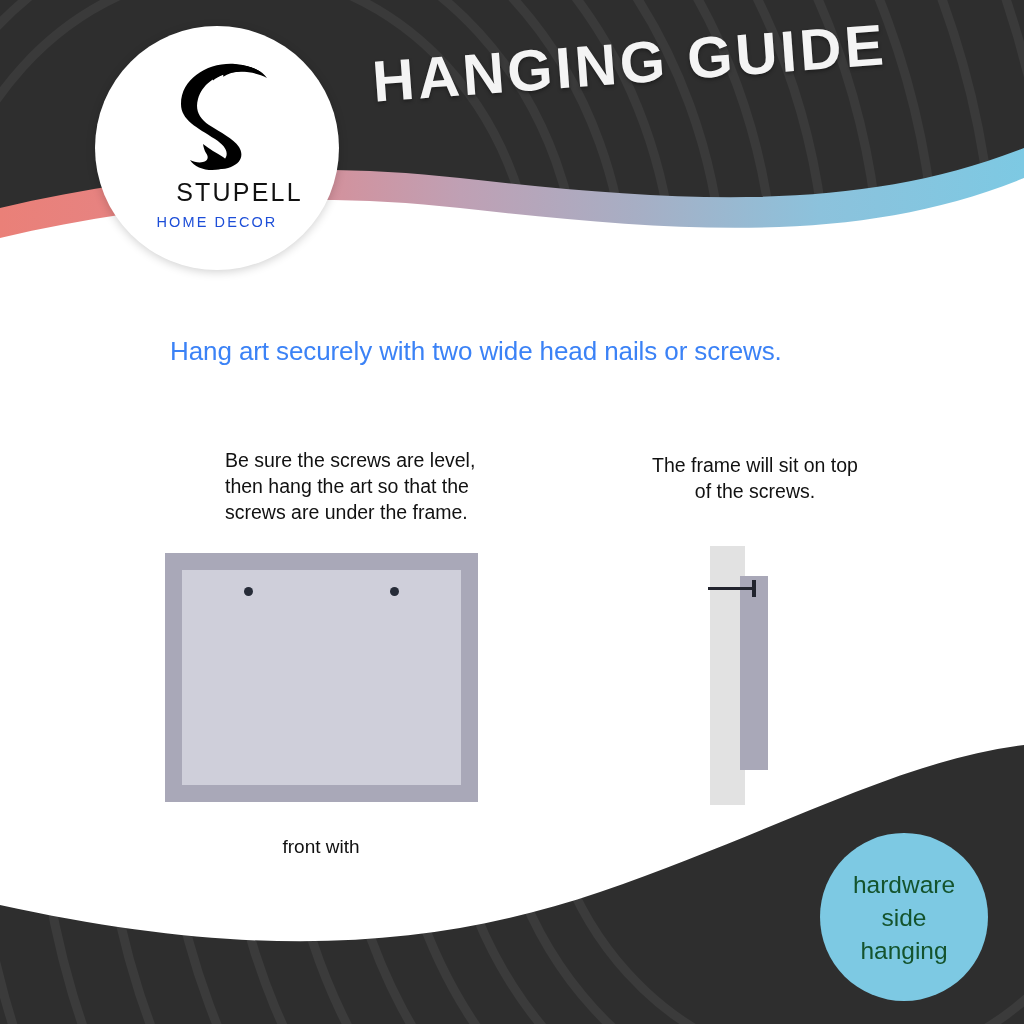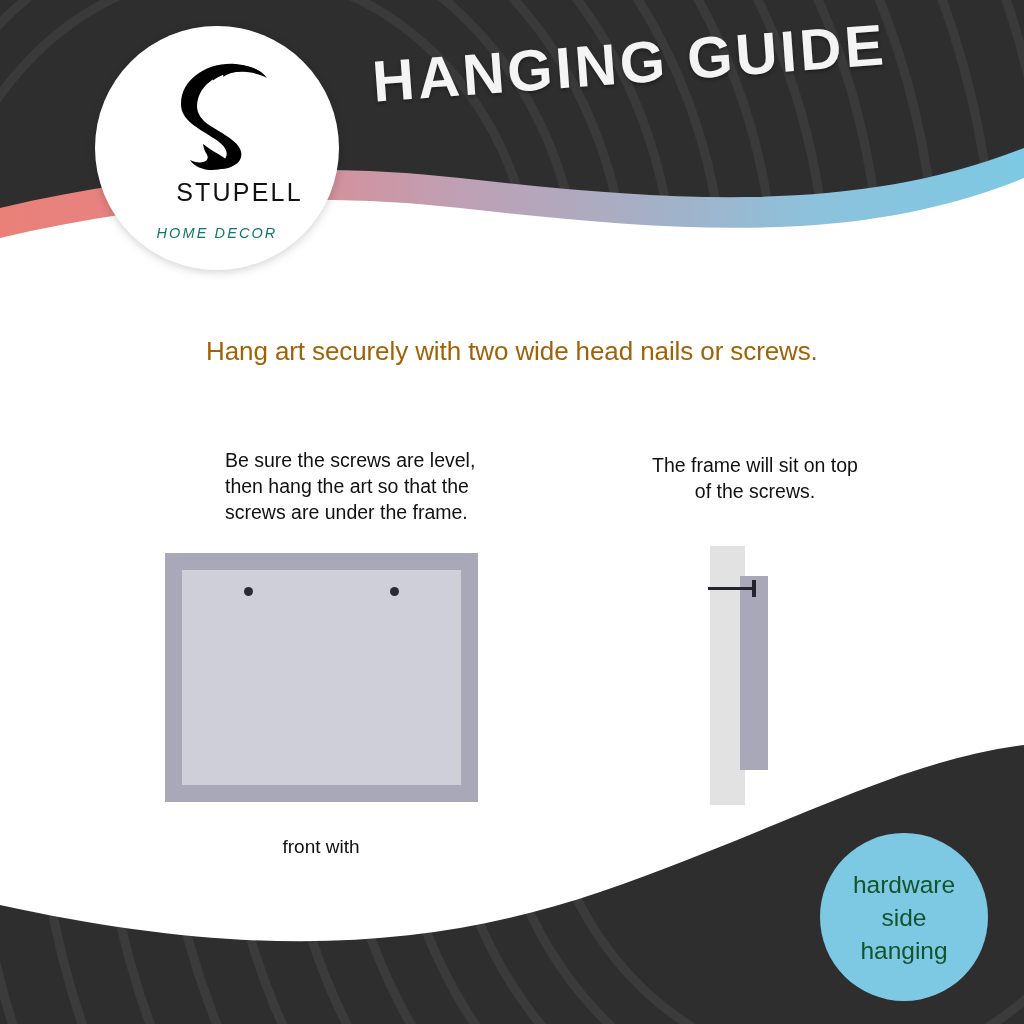--- a/index.html
+++ b/index.html
@@ -21,44 +21,44 @@
     box-shadow:0 2px 10px rgba(0,0,0,.18);
     z-index:40;
     display:flex;flex-direction:column;align-items:center;justify-content:flex-start;
   }
   #logo-mark{margin-top:26px;width:120px;height:120px;}
   #logo-name{
     margin-top:6px;font-size:25px;letter-spacing:2.2px;color:#111;
     font-family:"Liberation Sans", sans-serif;font-weight:400;margin-left:45px;
   }
   #logo-sub{
-    margin-top:18px;font-size:14.5px;letter-spacing:2.1px;color:#0f766e;
-    font-family:"Liberation Sans", sans-serif;font-weight:400;font-style:italic;
+    margin-top:7px;font-size:14.5px;letter-spacing:2.1px;color:#1d4ed8;
+    font-family:"Liberation Sans", sans-serif;font-weight:400;
   }
 
   
   #header-title{
     position:absolute;left:370px;top:48px;z-index:30;
     transform:rotate(-4.2deg);transform-origin:left top;
     color:#f4f4f4;font-size:58px;font-weight:700;letter-spacing:3.2px;
     font-family:"Liberation Sans", sans-serif;
     text-shadow:0 2px 4px rgba(0,0,0,.35);
     white-space:nowrap;
   }
 
   
   #product-type{
     position:absolute;left:372px;top:236px;z-index:30;
     font-size:37px;color:#1a1a1a;font-weight:300;letter-spacing:.4px;
     font-family:"Liberation Sans", sans-serif;white-space:nowrap;
   }
   #main-instruction{
     position:absolute;left:170px;top:336px;z-index:30;
-    font-size:26px;color:#a16207;font-weight:400;letter-spacing:-.1px;
-    font-family:"Liberation Sans", sans-serif;white-space:nowrap;margin-left:36px;
+    font-size:26px;color:#3b82f6;font-weight:400;letter-spacing:-.1px;
+    font-family:"Liberation Sans", sans-serif;white-space:nowrap;
   }
 
   .caption{
     position:absolute;z-index:30;color:#111;font-size:19.5px;line-height:26px;
     font-family:"Liberation Sans", sans-serif;font-weight:400;margin-left:42px;
   }
   #caption-front{left:183px;top:447px;width:300px;text-align:left;}
   #caption-side{left:568px;top:452px;width:290px;text-align:center;}
   .caption .ln{display:block;white-space:nowrap;}
   #caption-side .ln{white-space:nowrap;}

